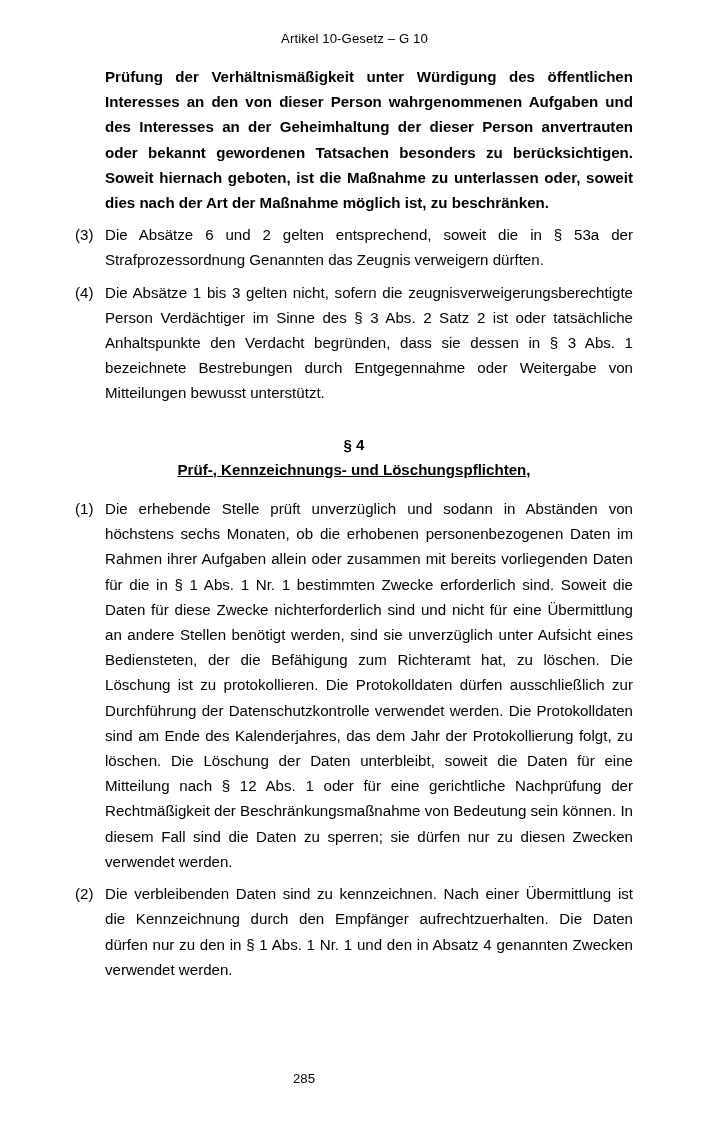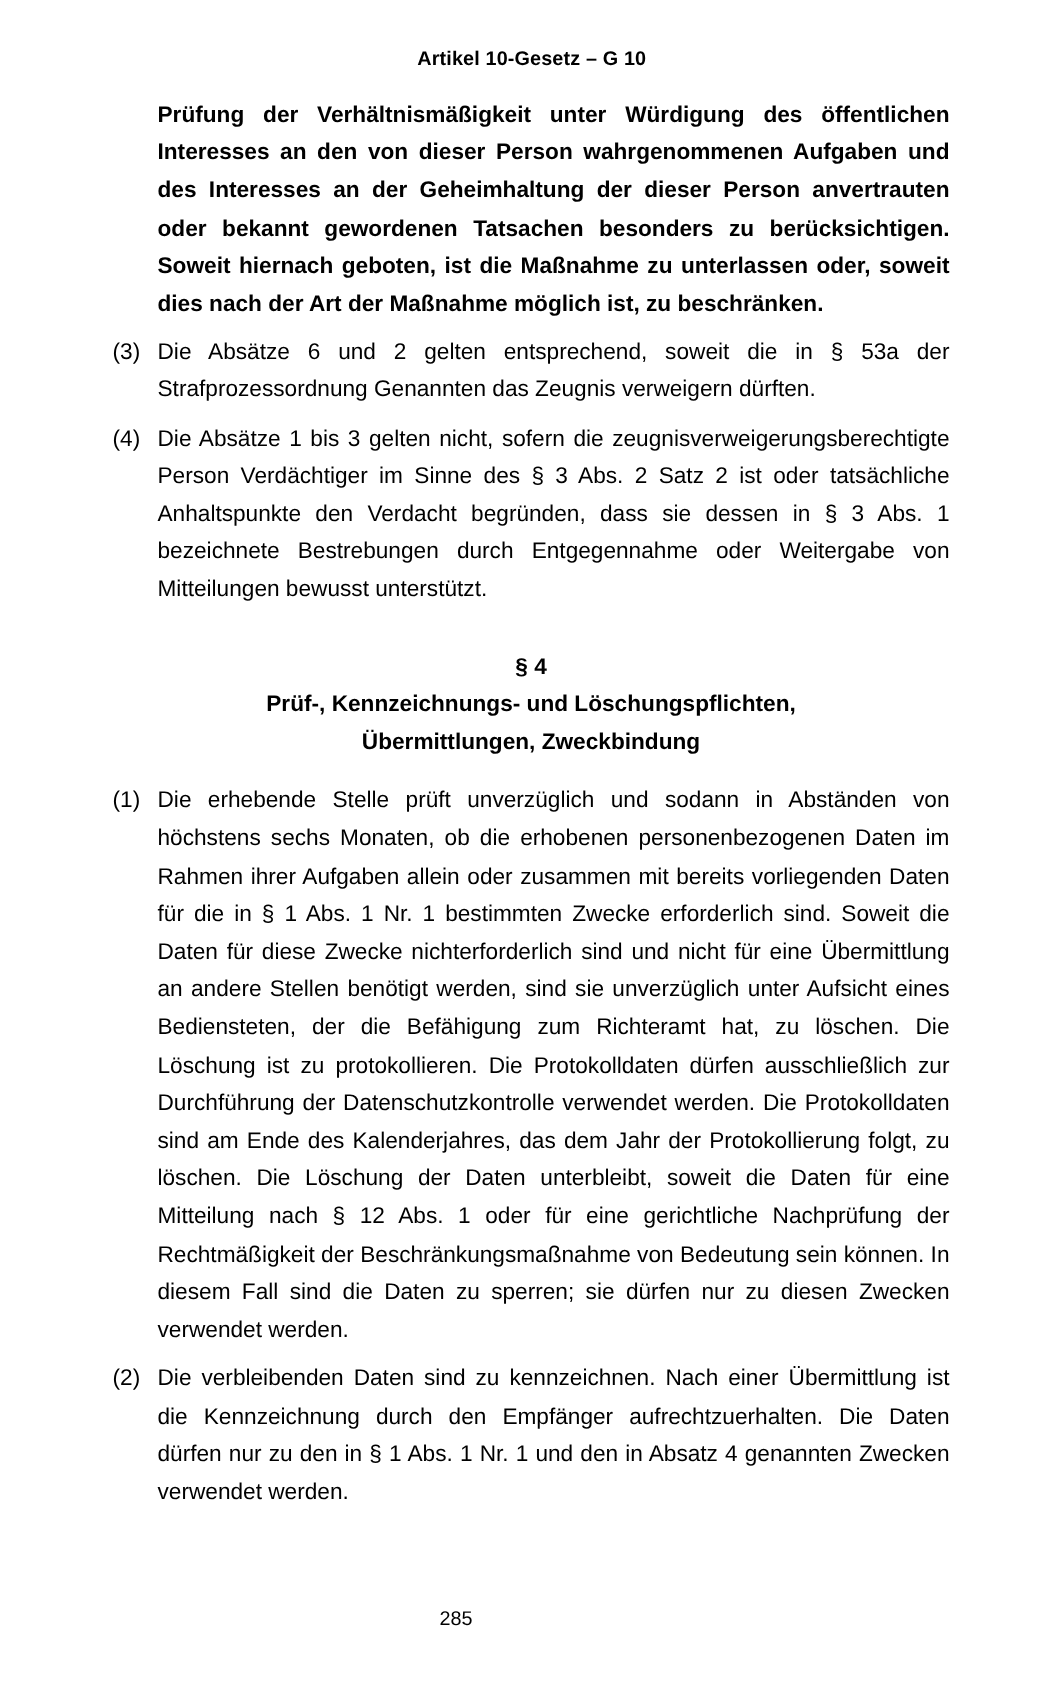--- a/index.html
+++ b/index.html
@@ -25,21 +25,20 @@
   
   .running-head {
     position: absolute;
     top: 31px;
     left: 0;
     width: 709px;
     text-align: center;
     font-size: 13.2px;
     line-height: 16px;
     letter-spacing: 0.1px;
-    font-weight: bold;
   }
   
   .content {
     position: absolute;
     top: 64px;
     left: 75px;
     width: 558px;
   }
   
   .para {
@@ -79,20 +78,21 @@
     text-align: center;
     font-weight: bold;
     font-size: 15.1px;
     line-height: 25.2px;
   }
   .section-heading .sec-num {
     display: block;
   }
   .section-heading .sec-title-line {
     display: block;
+    text-decoration: underline;
   }
   
   .folio {
     position: absolute;
     bottom: 36px;
     left: 0;
     width: 608px;
     text-align: center;
     font-size: 13.2px;
     line-height: 16px;
@@ -117,21 +117,20 @@
     </div>
 
     <div class="para">
       <span class="marker">(4)</span>
       <span class="body-text">Die Absätze 1 bis 3 gelten nicht, sofern die zeugnisverweigerungsberechtigte Person Verdächtiger im Sinne des § 3 Abs. 2 Satz 2 ist oder tatsächliche Anhaltspunkte den Verdacht begründen, dass sie dessen in § 3 Abs. 1 bezeichnete Bestrebungen durch Entgegennahme oder Weitergabe von Mitteilungen bewusst unterstützt.</span>
     </div>
 
     <div class="section-heading">
       <span class="sec-num">§ 4</span>
       <span class="sec-title-line">Prüf-, Kennzeichnungs- und Löschungspflichten,</span>
-      <span class="sec-title-line">Übermittlungen, Zweckbindung</span>
     </div>
 
     <div class="para">
       <span class="marker">(1)</span>
       <span class="body-text">Die erhebende Stelle prüft unverzüglich und sodann in Abständen von höchstens sechs Monaten, ob die erhobenen personenbezogenen Daten im Rahmen ihrer Aufgaben allein oder zusammen mit bereits vorliegenden Daten für die in § 1 Abs. 1 Nr. 1 bestimmten Zwecke erforderlich sind. Soweit die Daten für diese Zwecke nichterforderlich sind und nicht für eine Übermittlung an andere Stellen benötigt werden, sind sie unverzüglich unter Aufsicht eines Bediensteten, der die Befähigung zum Richteramt hat, zu löschen. Die Löschung ist zu protokollieren. Die Protokolldaten dürfen ausschließlich zur Durchführung der Datenschutzkontrolle verwendet werden. Die Protokolldaten sind am Ende des Kalenderjahres, das dem Jahr der Protokollierung folgt, zu löschen. Die Löschung der Daten unterbleibt, soweit die Daten für eine Mitteilung nach § 12 Abs. 1 oder für eine gerichtliche Nachprüfung der Rechtmäßigkeit der Beschränkungsmaßnahme von Bedeutung sein können. In diesem Fall sind die Daten zu sperren; sie dürfen nur zu diesen Zwecken verwendet werden.</span>
     </div>
 
     <div class="para">
       <span class="marker">(2)</span>
       <span class="body-text">Die verbleibenden Daten sind zu kennzeichnen. Nach einer Übermittlung ist die Kennzeichnung durch den Empfänger aufrechtzuerhalten. Die Daten dürfen nur zu den in § 1 Abs. 1 Nr. 1 und den in Absatz 4 genannten Zwecken verwendet werden.</span>

